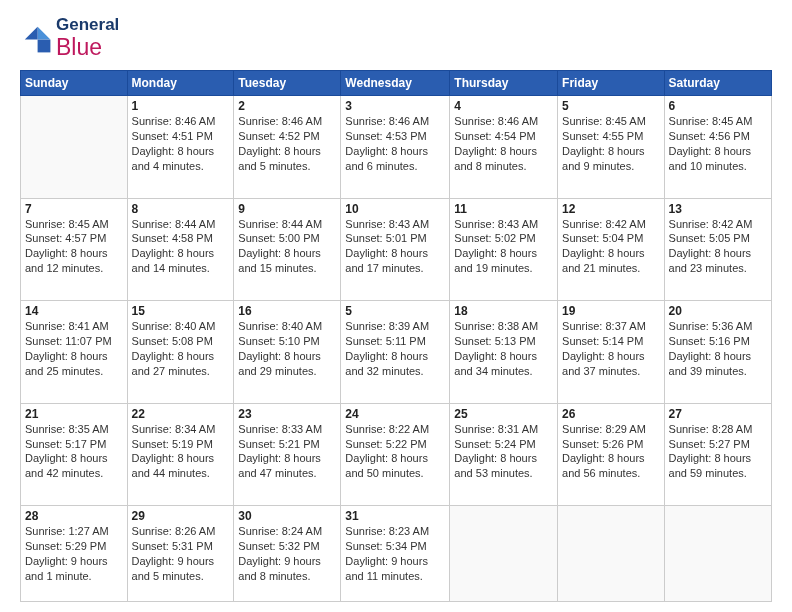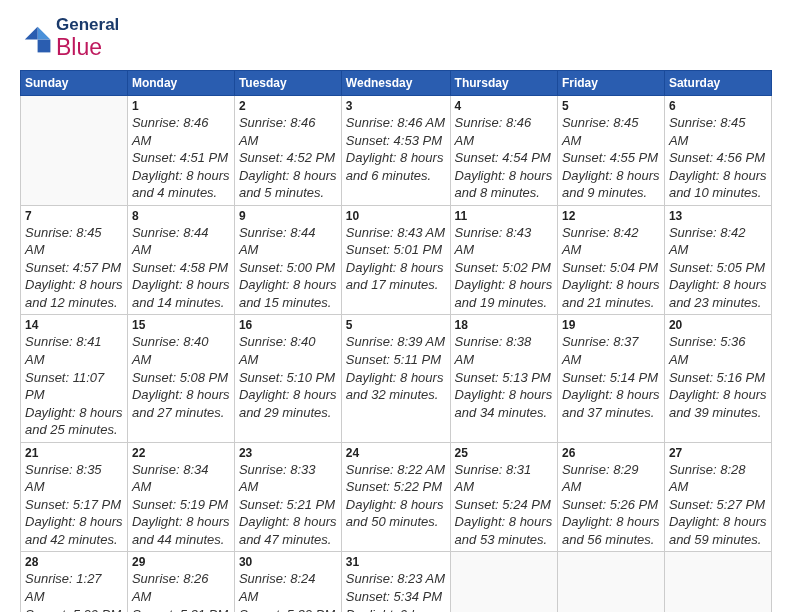--- a/index.html
+++ b/index.html
@@ -72,24 +72,23 @@
     .calendar td.empty {
       background: #f9f9f9;
     }
     .day-number {
       font-size: 12px;
       font-weight: bold;
       color: #222;
       margin-bottom: 1px;
     }
     .day-info {
-      font-size: 13px;
+      font-size: 11px;
       color: #333;
       line-height: 1.35;
-      font-style: italic;
     }
     .week-row td {
       height: 88px;
     }
     .last-row td {
       height: 82px;
     }
   </style>
 </head>
 <body>

